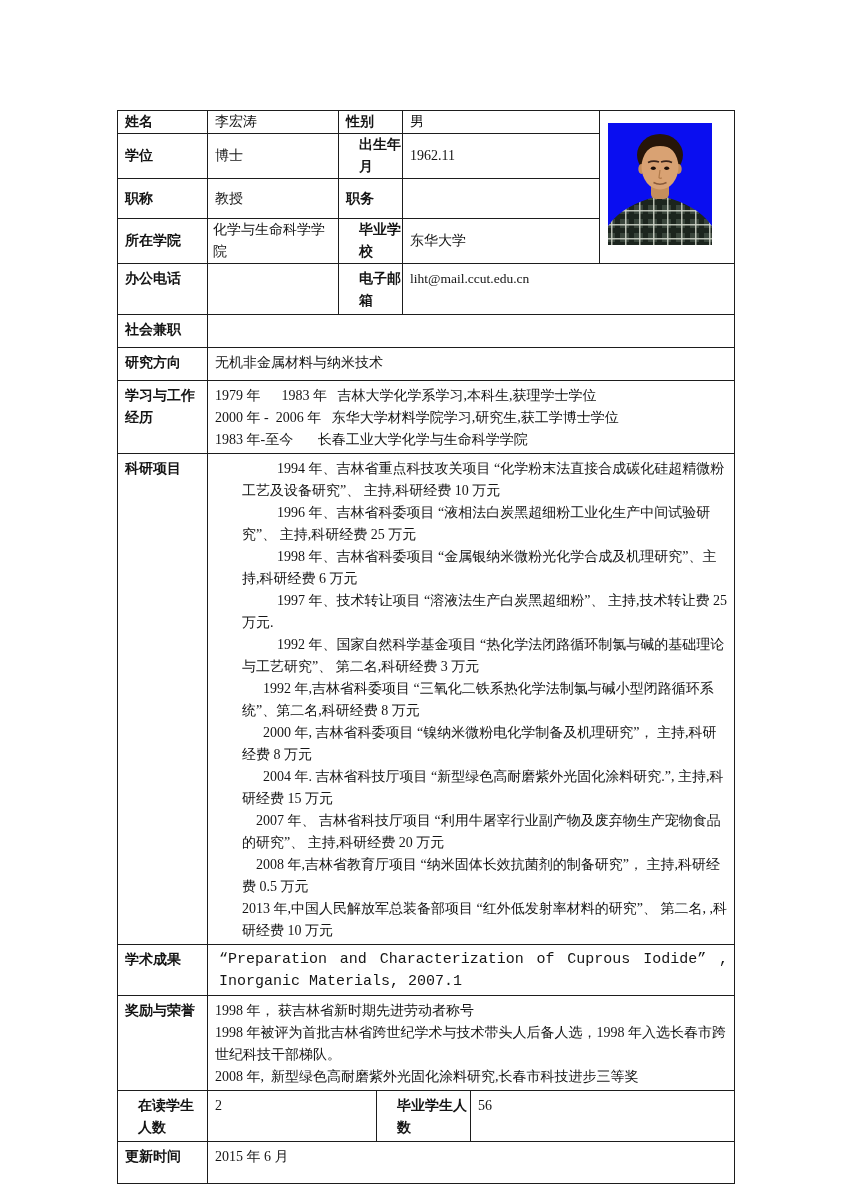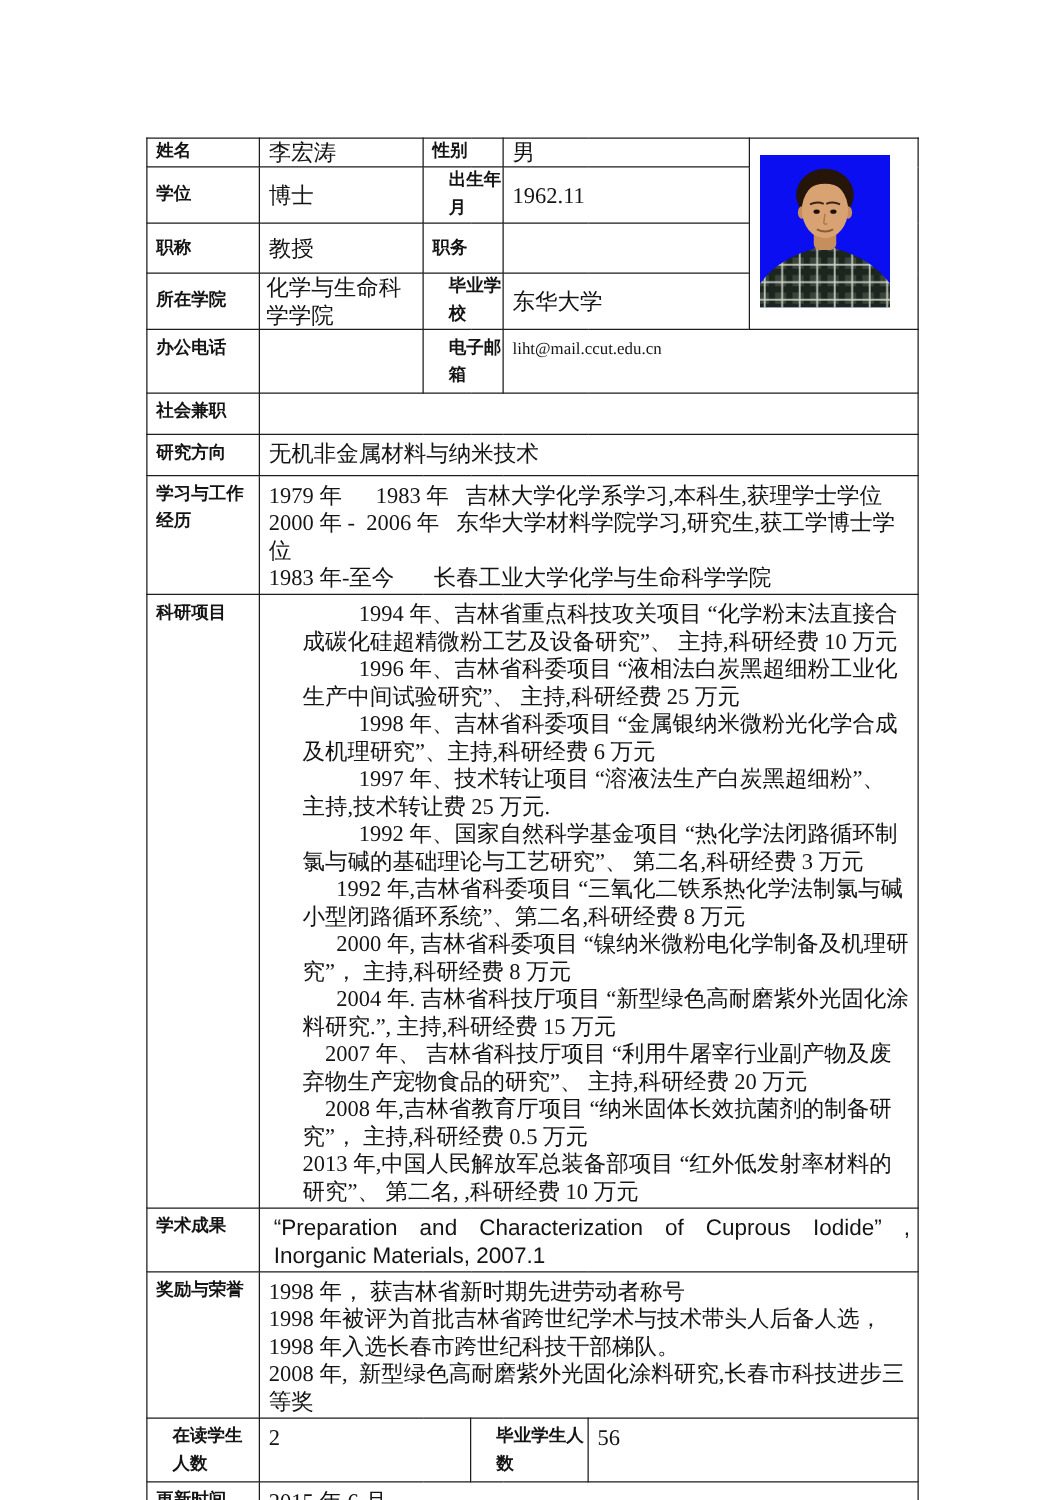--- a/index.html
+++ b/index.html
@@ -12,32 +12,32 @@
   .page { position:absolute; inset:0; background:#ffffff; }
 
   table.profile {
     position:absolute; left:117px; top:110px; width:617px;
     border-collapse:collapse; table-layout:fixed;
   }
   td {
     border:1.6px solid #1d1d1d;
     vertical-align:top;
     padding:4px 7px 2px 7px;
-    font-size:18px; line-height:22px;
+    font-size:14px; line-height:22px;
     overflow:hidden;
   }
   td.lab { font-weight:bold; font-size:14px;margin-top:28px; }
   td.tight { padding-left:20px; padding-right:1px; }
   tr.mid td { vertical-align:middle; padding-top:0; padding-bottom:0; }
   td.photo-cell { padding:1px 0 0 8px; vertical-align:top; }
   .prewrap { white-space:pre-wrap; }
   p.proj { text-align:left;margin-left:27px; }
   td.pub {
-    font-family:Liberation Sans, sans-serif;
-    font-size:18px; line-height:22px; text-align:justify;
+    font-family:Liberation Mono, monospace;
+    font-size:15px; line-height:22px; text-align:justify;
     padding-left:11px; padding-right:6px;
   }
   .lab2 { }
 </style>
 </head>
 <body>
 
 <div class="page">
   <table class="profile">
     <colgroup>

